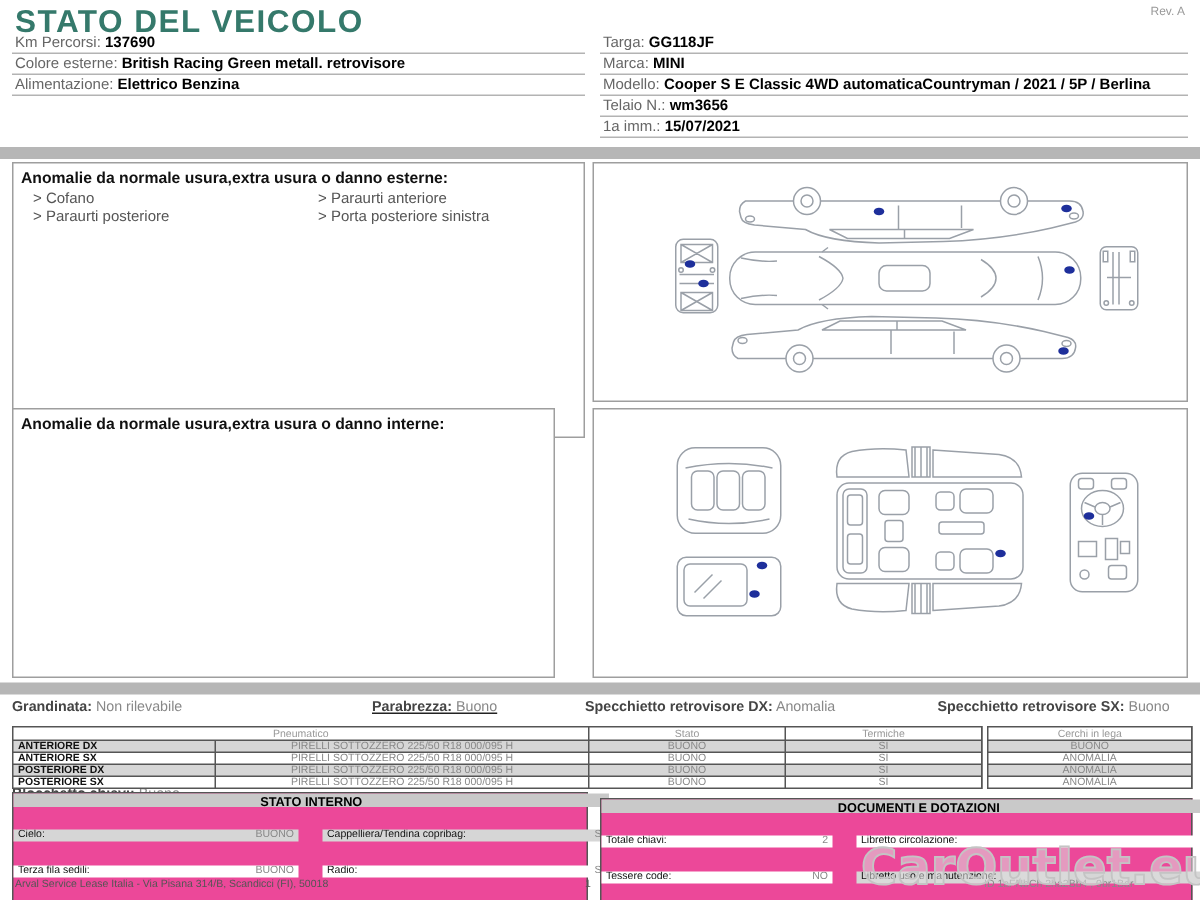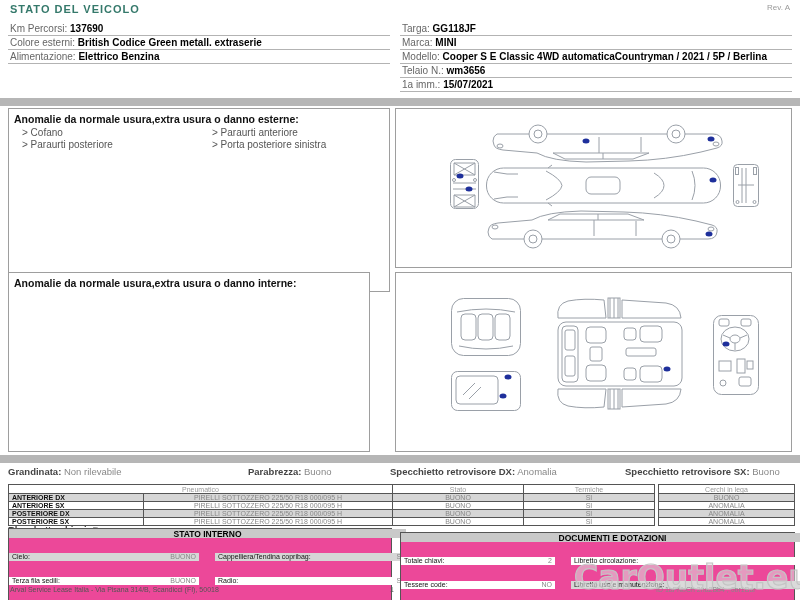--- a/index.html
+++ b/index.html
@@ -10,21 +10,21 @@
     --cellgray:#d6d6d6;
     --band:#b6b6b6;
     --diag:#9aa0a8;
   }
   *{margin:0;padding:0;box-sizing:border-box;}
   html,body{background:#e8e8e8;}
   .page{
     position:relative;width:800px;height:600px;background:#fff;overflow:hidden;
     font-family:"Liberation Sans", sans-serif;color:#222;
   }
-  .title{position:absolute;left:10px;top:3px;font-size:11px;font-weight:bold;color:var(--accent);letter-spacing:1px;}
+  .title{position:absolute;left:10px;top:3px;font-size:21px;font-weight:bold;color:var(--accent);letter-spacing:1px;}
   .rev{position:absolute;right:10px;top:3px;font-size:8px;color:#999;}
 
   .info{position:absolute;font-size:10px;line-height:11px;}
   .info-left{left:8px;top:22px;width:382px;}
   .info-right{left:400px;top:22px;width:392px;}
   .info-row{border-bottom:1px solid #b3b3b3;padding:1px 2px;color:#666;}
   .info-row b{color:#000;}
 
   .band{position:absolute;left:0;width:800px;height:8px;background:var(--band);}
   .band1{top:98px;} .band2{top:455px;}
@@ -35,21 +35,21 @@
   .int-text{left:8px;top:272px;width:362px;height:180px;}
   .int-diag{left:395px;top:272px;width:397px;height:180px;}
   .a-head{font-size:10.5px;font-weight:bold;color:#111;padding:4px 5px 2px;}
   .a-cols{display:flex;justify-content:space-between;}
   .a-col{width:50%;padding-left:13px;font-size:10px;line-height:12px;color:#555;}
 
   .summary{position:absolute;left:8px;top:466px;width:786px;font-size:9.5px;}
   .summary .pair{position:absolute;white-space:nowrap;}
   .summary .pair .l{font-weight:bold;color:#444;}
   .summary .pair .v{color:#888;}
-  .p0{left:0;top:0;} .p1{left:240px;top:0;} .p2{left:382px;top:0;} .p3{left:617px;top:0;} .p4{left:0;top:10px;margin-top:48px;}
+  .p0{left:0;top:0;} .p1{left:240px;top:0;text-decoration:underline;} .p2{left:382px;top:0;} .p3{left:617px;top:0;} .p4{left:0;top:10px;margin-top:48px;}
 
   .tyres{position:absolute;left:8px;top:484px;
     display:grid;grid-template-columns:134px 248px 130px 130px;
     grid-template-rows:8px repeat(4,7px);gap:1px;background:#555;border:1px solid #555;
     font-size:7px;line-height:7px;}
   .cerchi{position:absolute;left:658px;top:484px;
     display:grid;grid-template-columns:135px;
     grid-template-rows:8px repeat(4,7px);gap:1px;background:#555;border:1px solid #555;
     font-size:7px;line-height:7px;}
   .tc{background:#fff;overflow:hidden;white-space:nowrap;display:flex;align-items:center;}
@@ -85,21 +85,21 @@
 </head>
 <body>
 
 <div class="page">
 
   <div class="title">STATO DEL VEICOLO</div>
   <div class="rev">Rev. A</div>
 
   <div class="info info-left">
     <div class="info-row"><span>Km Percorsi:</span> <b>137690</b></div>
-    <div class="info-row"><span>Colore esterni:</span> <b>British Codice Green metall. extraserie</b></div>
+    <div class="info-row"><span>Colore esterne:</span> <b>British Racing Green metall. retrovisore</b></div>
     <div class="info-row"><span>Alimentazione:</span> <b>Elettrico Benzina</b></div>
   </div>
 
   <div class="info info-right">
     <div class="info-row"><span>Targa:</span> <b>GG118JF</b></div>
     <div class="info-row"><span>Marca:</span> <b>MINI</b></div>
     <div class="info-row"><span>Modello:</span> <b>Cooper S E Classic 4WD automaticaCountryman / 2021 / 5P / Berlina</b></div>
     <div class="info-row"><span>Telaio N.:</span> <b>wm3656</b></div>
     <div class="info-row"><span>1a imm.:</span> <b>15/07/2021</b></div>
   </div>

